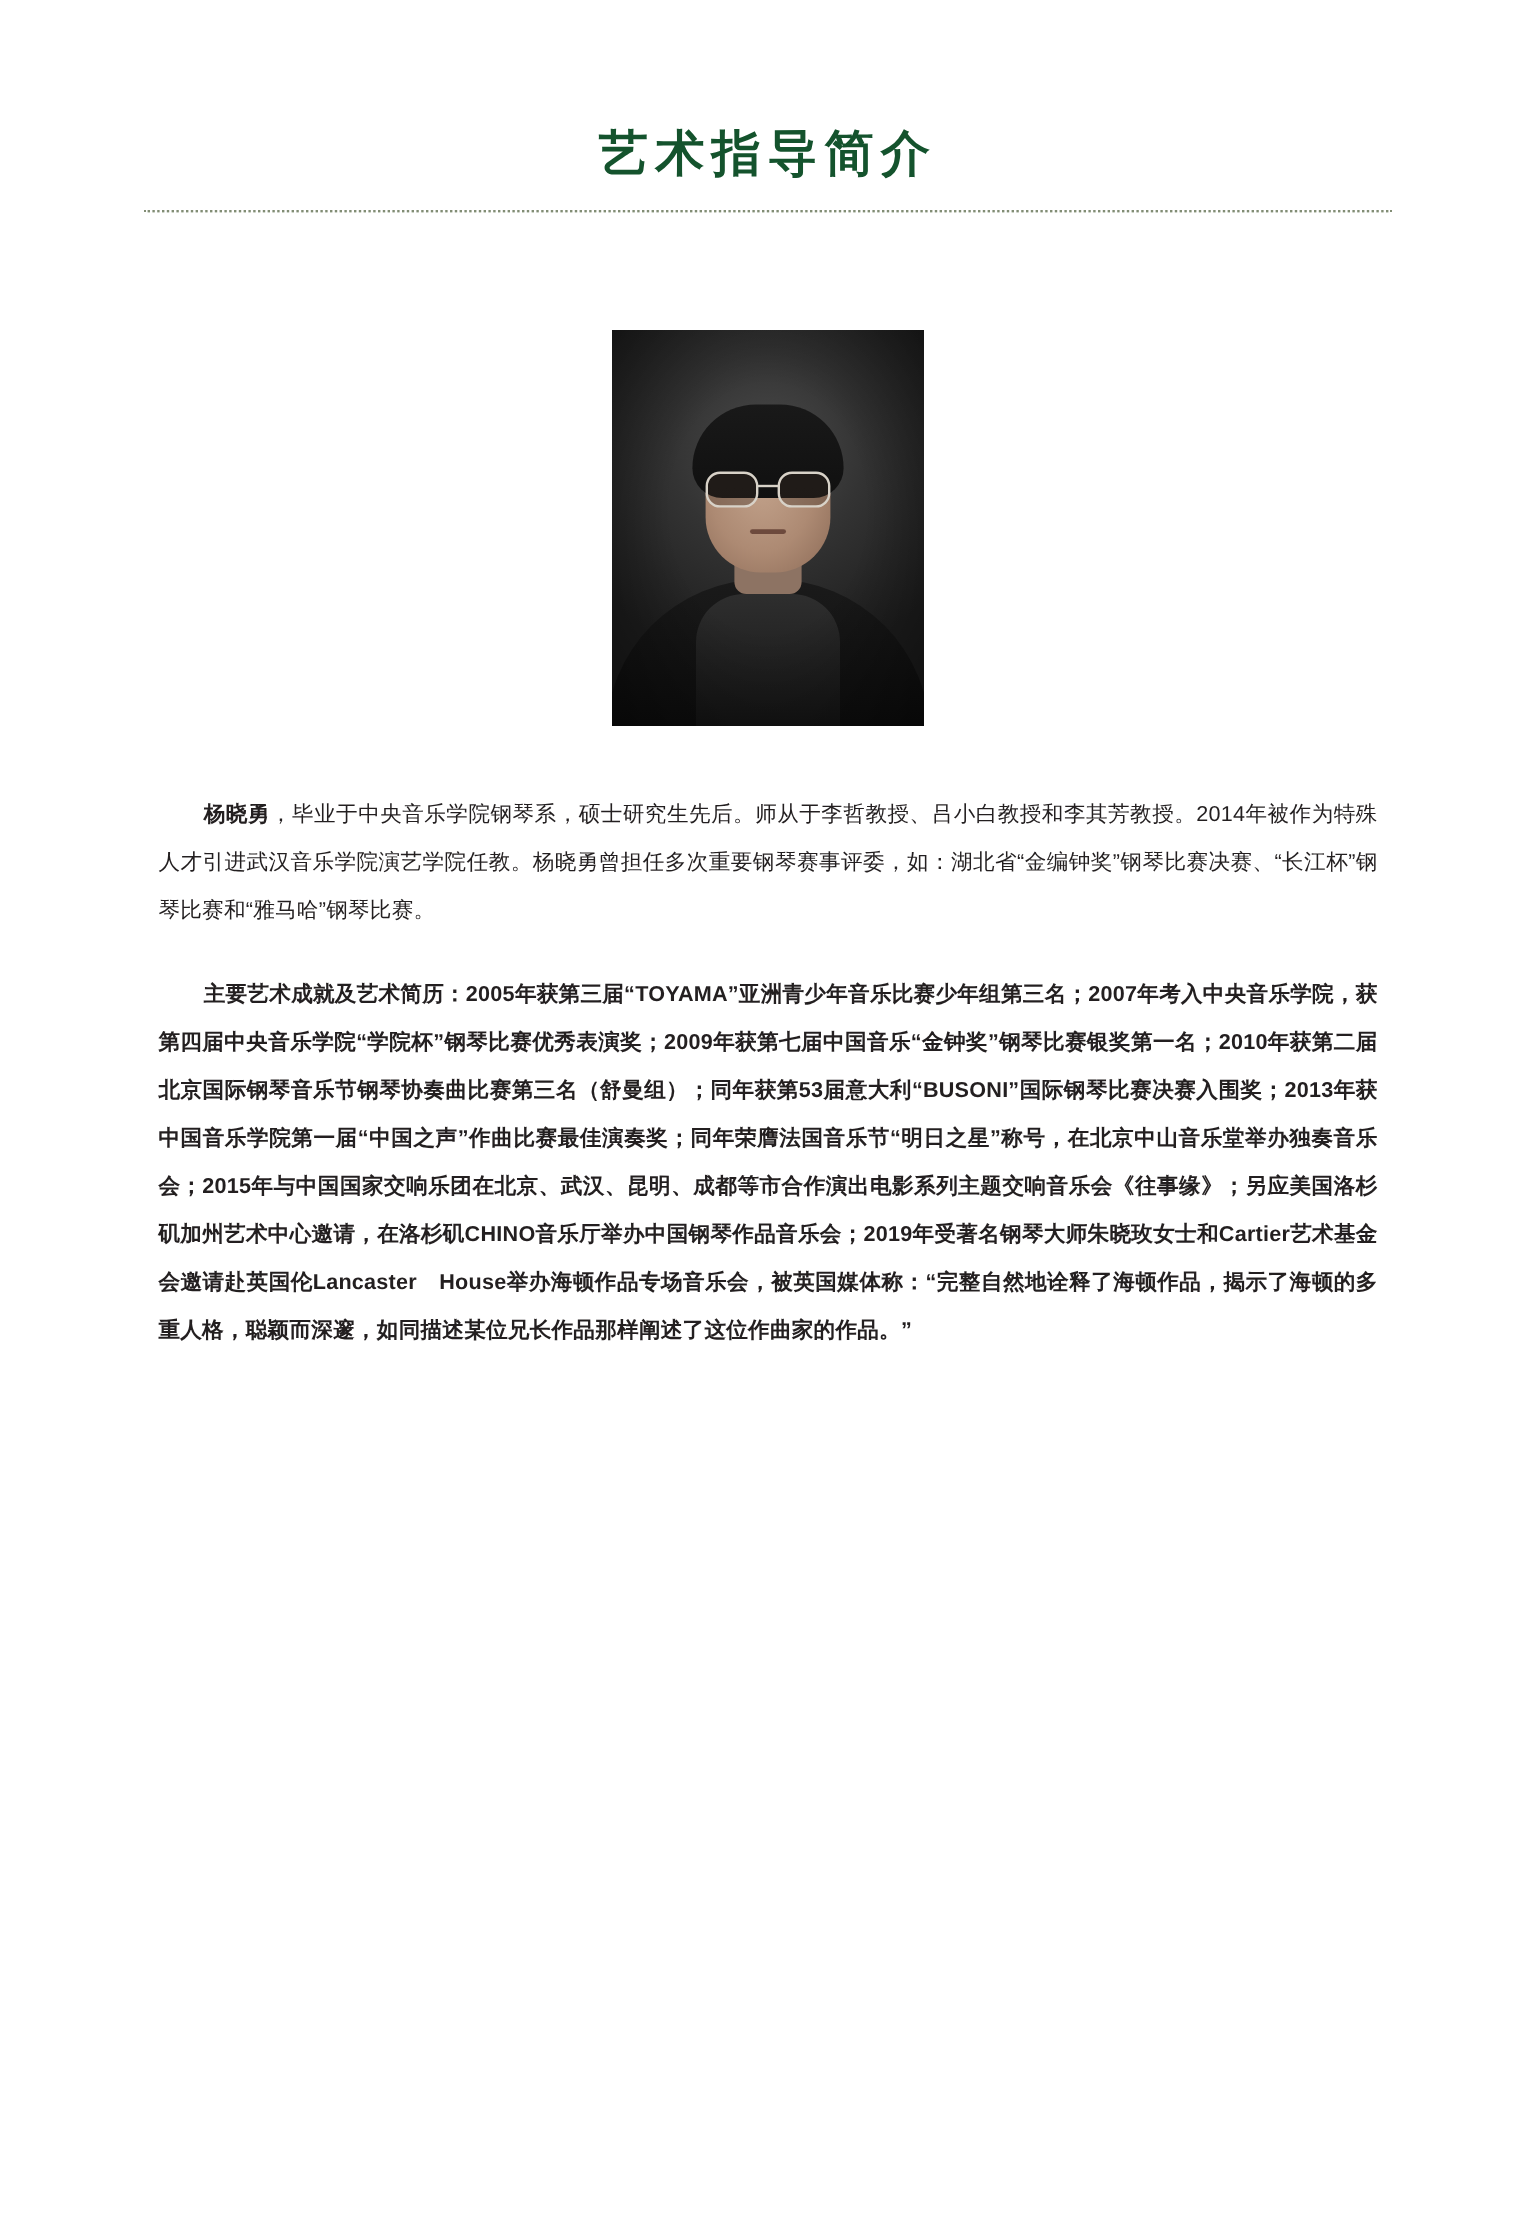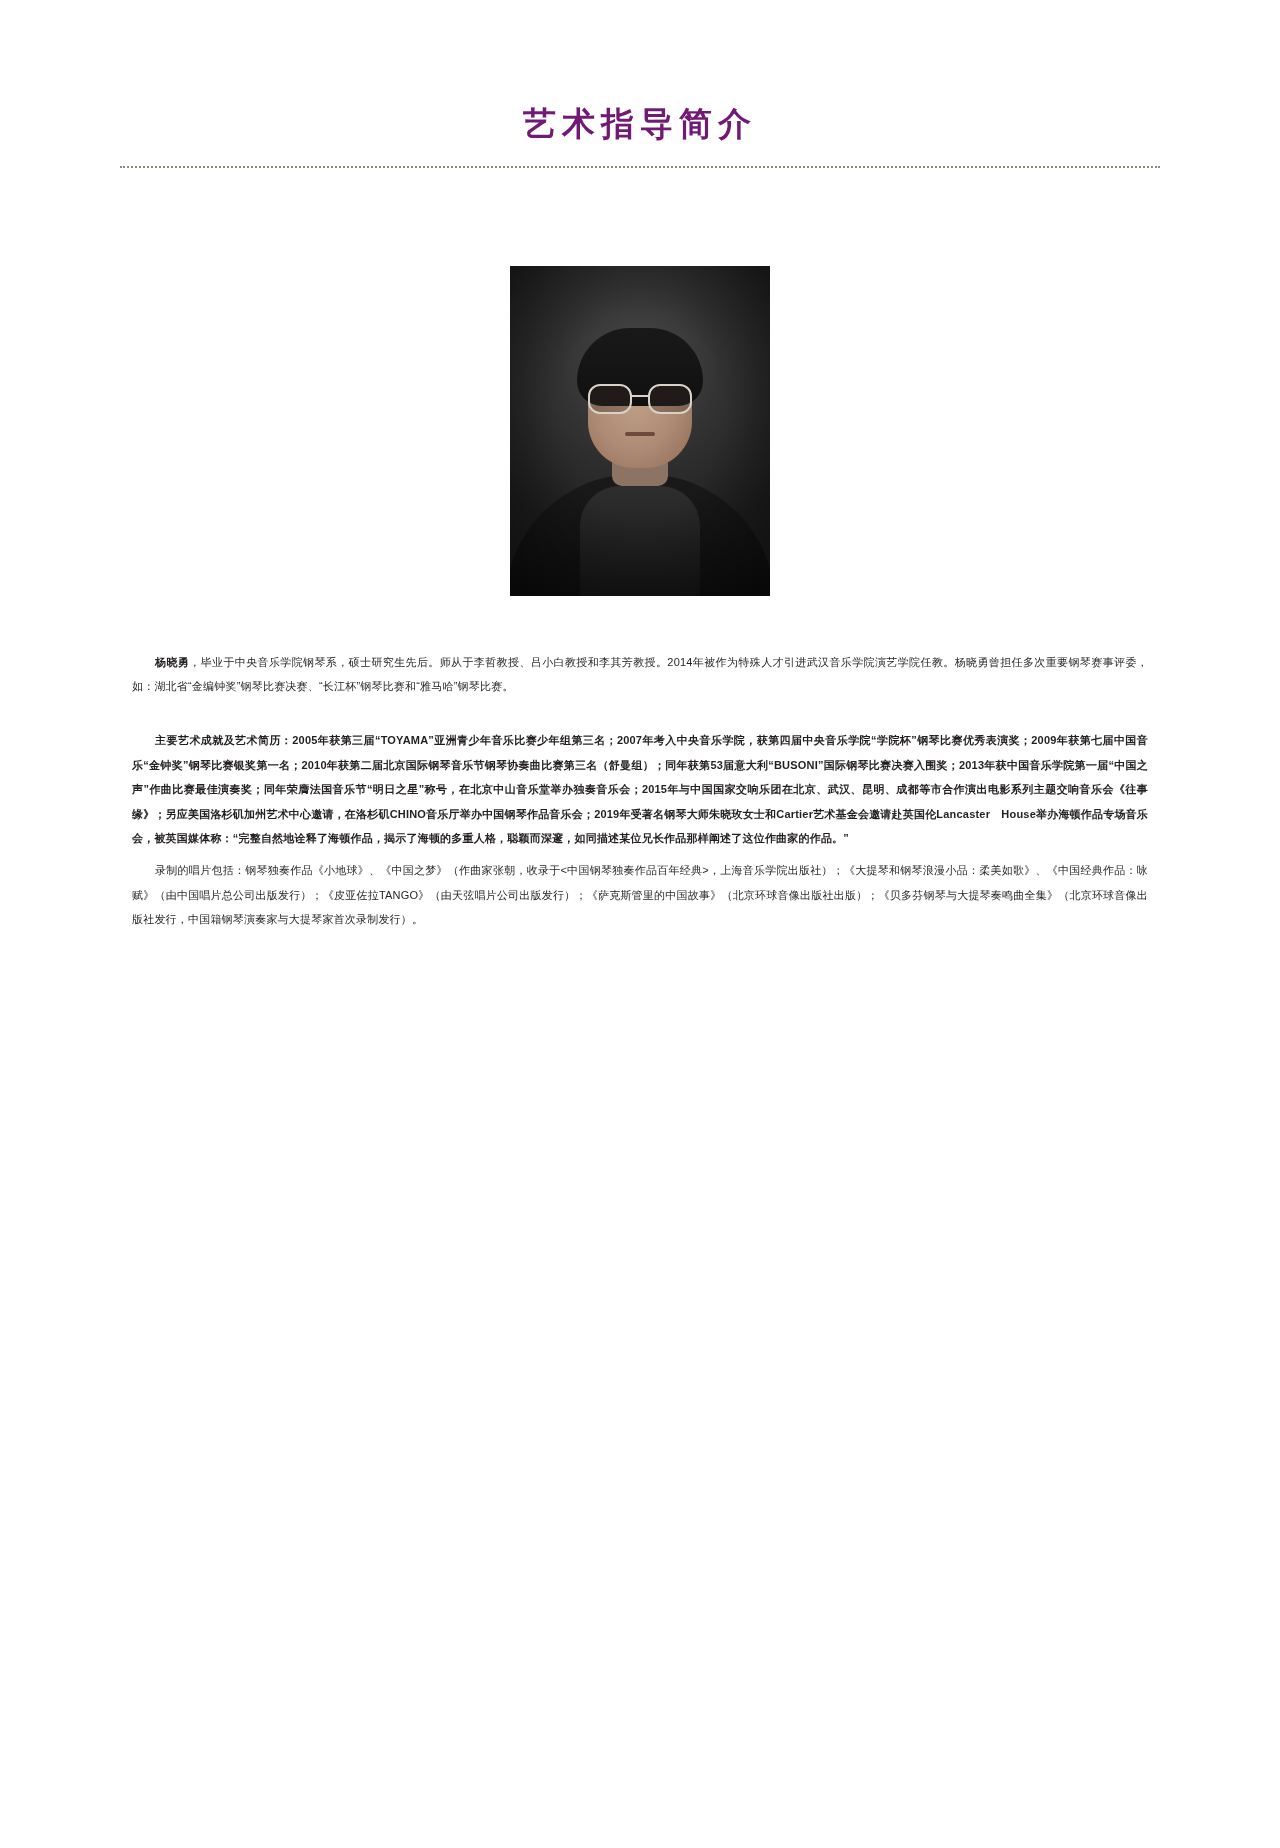--- a/index.html
+++ b/index.html
@@ -19,24 +19,24 @@
     min-height: 1848px;
     box-sizing: border-box;
     padding: 0;
     background: #ffffff;
   }
   .header {
     padding-top: 104px;
     text-align: center;
   }
   .doc-title {
-    font-size: 33px;
+    font-size: 41px;
     font-weight: bold;
     letter-spacing: 6px;
-    color: #701a75;
+    color: #14532d;
     line-height: 1.2;
     margin: 0;
   }
   .divider {
     margin: 22px auto 0 auto;
     width: 1040px;
     height: 0;
     border-top: 2px dotted #6d7a5e;
     opacity: 0.85;
   }
@@ -151,21 +151,21 @@
     inset: 0;
     background: radial-gradient(ellipse 78% 78% at 50% 45%, rgba(0,0,0,0) 40%, rgba(0,0,0,0.55) 100%);
   }
 
   .body-copy {
     margin: 0 auto;
     padding: 0;
     width: 1016px;
   }
   .para {
-    font-size: 11px;
+    font-size: 18px;
     line-height: 2.22;
     color: #231f20;
     text-align: justify;
     text-justify: inter-ideograph;
     margin: 0;
     letter-spacing: 0.2px;
   }
   .para.first {
     margin-top: 54px;
     text-indent: 2.1em;
@@ -207,16 +207,15 @@
         <div class="lens r"></div>
       </div>
       <div class="mouth"></div>
       <div class="vignette"></div>
     </div>
   </div>
 
   <div class="body-copy">
     <p class="para first"><span class="name-bold">杨晓勇</span><span>，毕业于中央音乐学院钢琴系，硕士研究生先后。师从于李哲教授、吕小白教授和李其芳教授。2014年被作为特殊人才引进武汉音乐学院演艺学院任教。杨晓勇曾担任多次重要钢琴赛事评委，如：湖北省“金编钟奖”钢琴比赛决赛、“长江杯”钢琴比赛和“雅马哈”钢琴比赛。</span></p>
     <p class="para second">主要艺术成就及艺术简历：2005年获第三届“TOYAMA”亚洲青少年音乐比赛少年组第三名；2007年考入中央音乐学院，获第四届中央音乐学院“学院杯”钢琴比赛优秀表演奖；2009年获第七届中国音乐“金钟奖”钢琴比赛银奖第一名；2010年获第二届北京国际钢琴音乐节钢琴协奏曲比赛第三名（舒曼组）；同年获第53届意大利“BUSONI”国际钢琴比赛决赛入围奖；2013年获中国音乐学院第一届“中国之声”作曲比赛最佳演奏奖；同年荣膺法国音乐节“明日之星”称号，在北京中山音乐堂举办独奏音乐会；2015年与中国国家交响乐团在北京、武汉、昆明、成都等市合作演出电影系列主题交响音乐会《往事缘》；另应美国洛杉矶加州艺术中心邀请，在洛杉矶CHINO音乐厅举办中国钢琴作品音乐会；2019年受著名钢琴大师朱晓玫女士和Cartier艺术基金会邀请赴英国伦Lancaster　House举办海顿作品专场音乐会，被英国媒体称：“完整自然地诠释了海顿作品，揭示了海顿的多重人格，聪颖而深邃，如同描述某位兄长作品那样阐述了这位作曲家的作品。”</p>
-    <p class="para third">录制的唱片包括：钢琴独奏作品《小地球》、《中国之梦》（作曲家张朝，收录于&lt;中国钢琴独奏作品百年经典&gt;，上海音乐学院出版社）；《大提琴和钢琴浪漫小品：柔美如歌》、《中国经典作品：咏赋》（由中国唱片总公司出版发行）；《皮亚佐拉TANGO》（由天弦唱片公司出版发行）；《萨克斯管里的中国故事》（北京环球音像出版社出版）；《贝多芬钢琴与大提琴奏鸣曲全集》（北京环球音像出版社发行，中国籍钢琴演奏家与大提琴家首次录制发行）。</p>
   </div>
 
 </div>
 
 </body></html>

